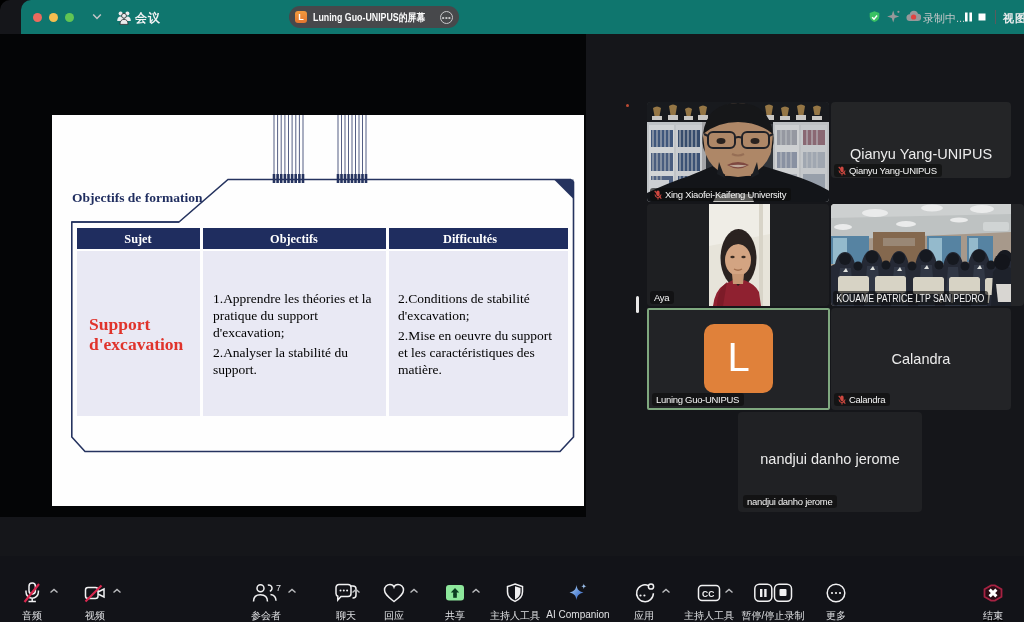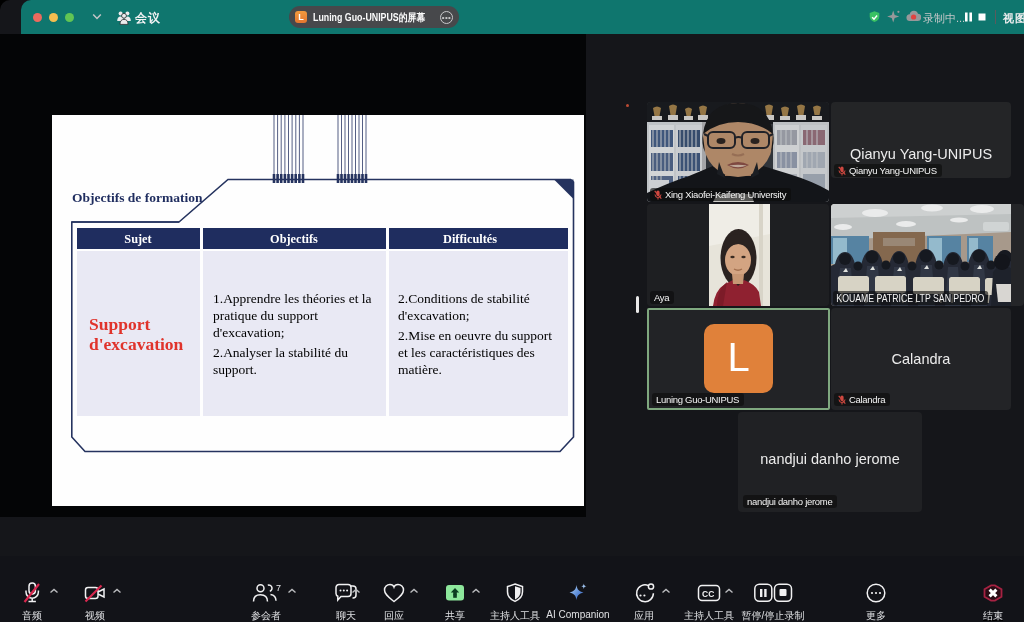--- a/index.html
+++ b/index.html
@@ -581,21 +581,21 @@
       <svg width="40" height="22" viewBox="0 0 40 22">
         <rect x="1.8" y="2.2" width="17" height="17" rx="4.5" fill="none" stroke="#f1f1f2" stroke-width="1.5"></rect>
         <rect x="7" y="7" width="2.4" height="8" fill="#f1f1f2"></rect>
           <rect x="11.2" y="7" width="2.4" height="8" fill="#f1f1f2"></rect>
         <rect x="21.5" y="2.2" width="17" height="17" rx="4.5" fill="none" stroke="#f1f1f2" stroke-width="1.5"></rect>
         <rect x="26.5" y="7" width="7" height="7" rx="1" fill="#f1f1f2"></rect>
       </svg>
       <span class="tlbl">暂停/停止录制</span>
     </div>
 
-    <div class="titem" style="left:854px;width:44px;font-family:Liberation Serif, serif;">
+    <div class="titem" style="left:814px;width:44px;font-family:Liberation Serif, serif;">
       <svg width="24" height="22" viewBox="0 0 24 22">
         <circle cx="12" cy="11" r="8.8" fill="none" stroke="#f1f1f2" stroke-width="1.5"></circle>
         <circle cx="8" cy="11" r="1.1" fill="#f1f1f2"></circle>
           <circle cx="12" cy="11" r="1.1" fill="#f1f1f2"></circle>
           <circle cx="16" cy="11" r="1.1" fill="#f1f1f2"></circle>
       </svg>
       <span class="tlbl">更多</span>
     </div>
 
     <div class="titem" style="left:971px;width:44px;text-decoration:underline;">

